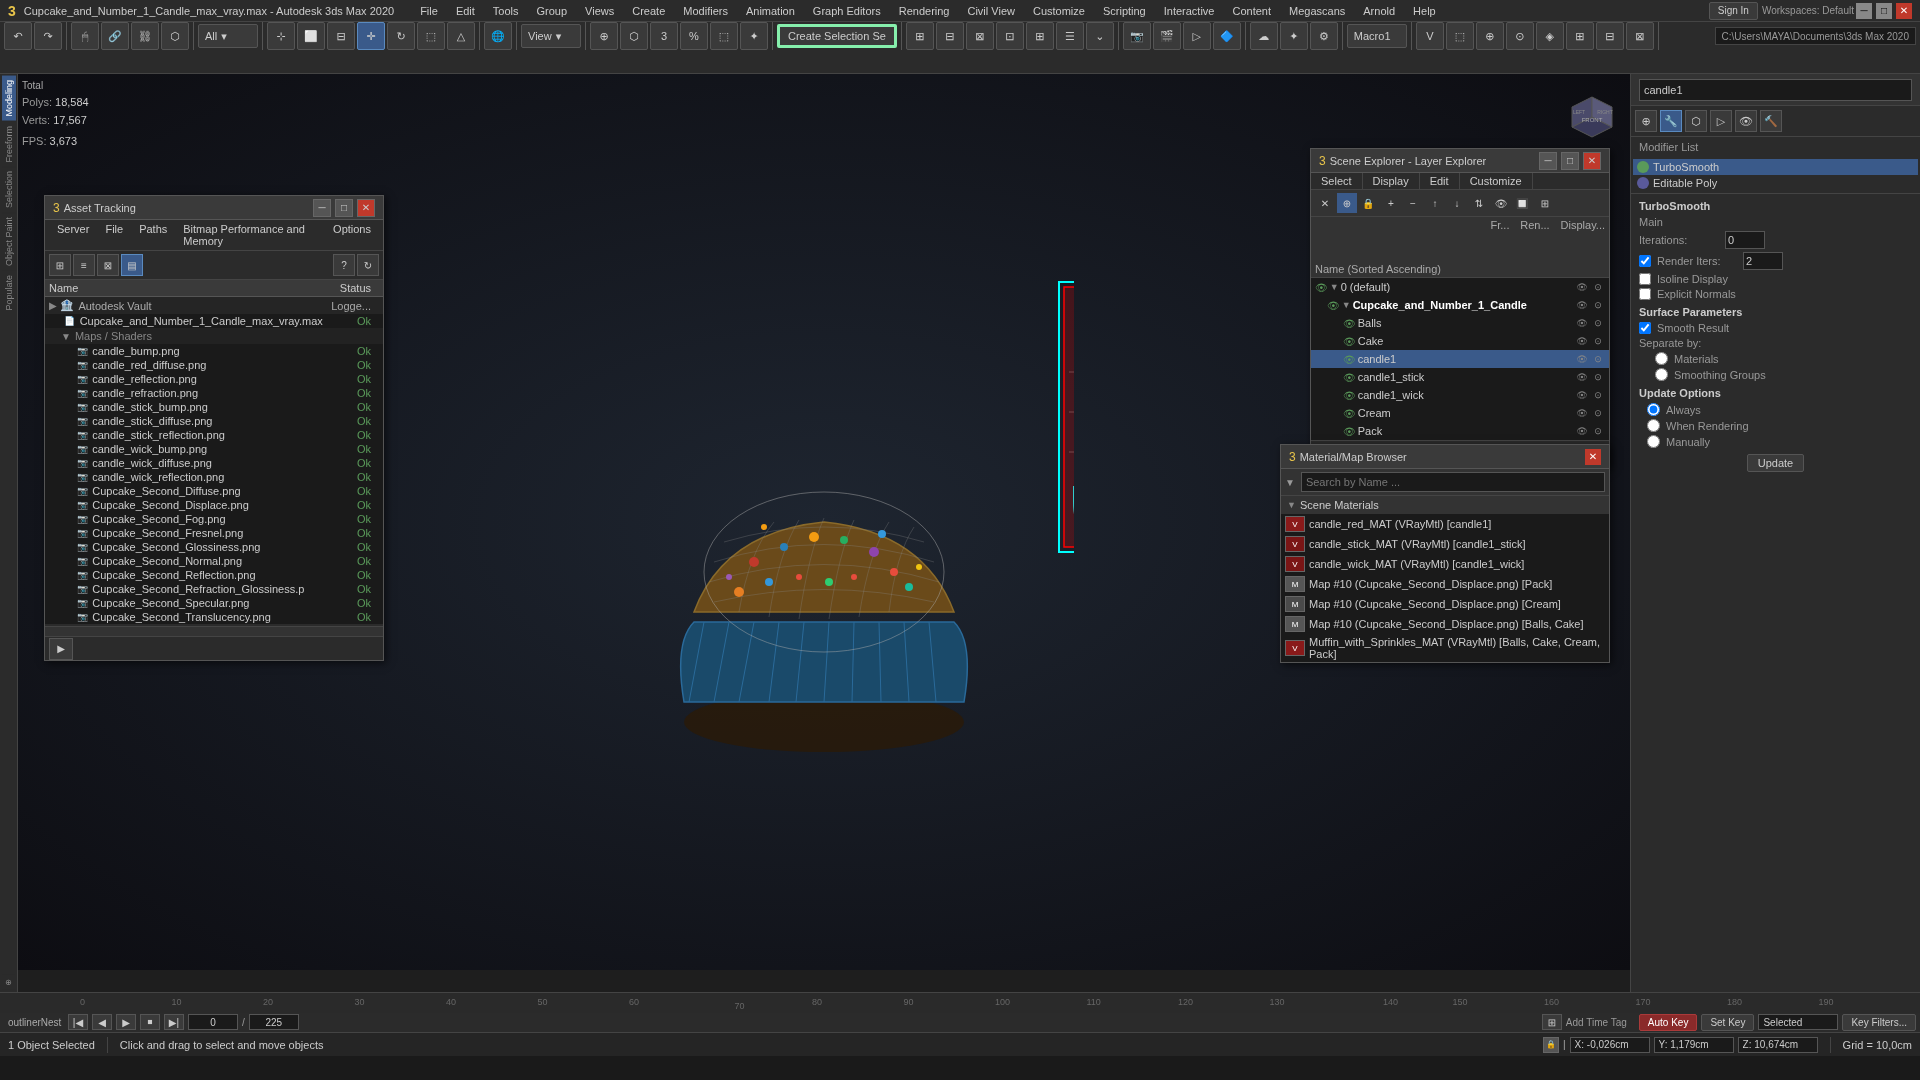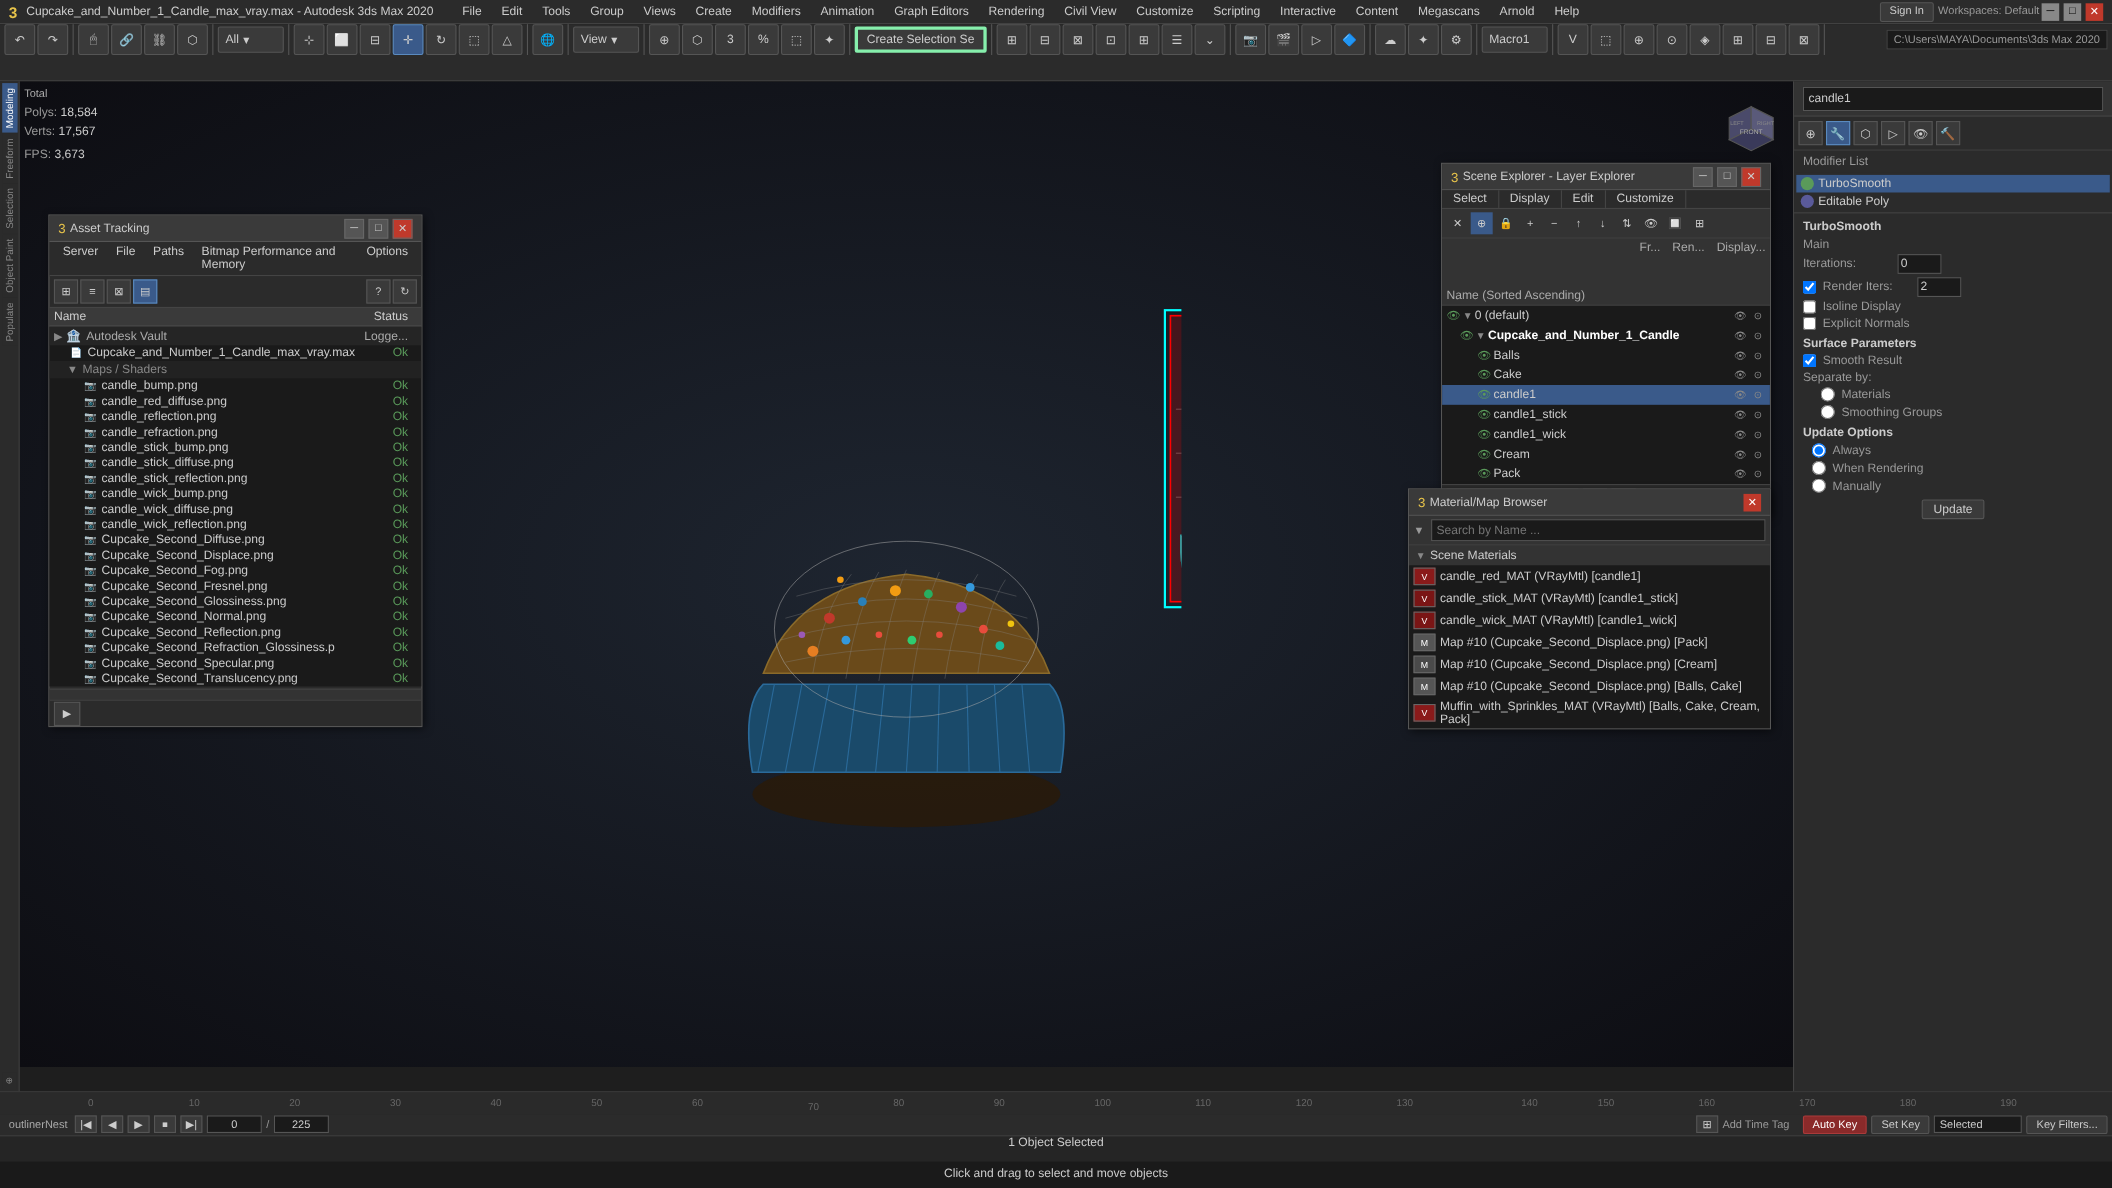--- a/index.html
+++ b/index.html
@@ -555,21 +555,20 @@
       width: 100%;
       height: 24px;
       background: #252525;
       border-top: 1px solid #444;
       display: flex;
       align-items: center;
       padding: 0 8px;
       gap: 8px;
       font-size: 11px;
       color: #ccc;
-      flex-direction: column;
     }
     .status-section { display: flex; align-items: center; gap: 4px; }
     .status-separator { width: 1px; height: 16px; background: #444; margin: 0 4px; }
 
     
     #timeline {
       width: 100%;
       height: 40px;
       background: #2b2b2b;
       border-top: 1px solid #444;

